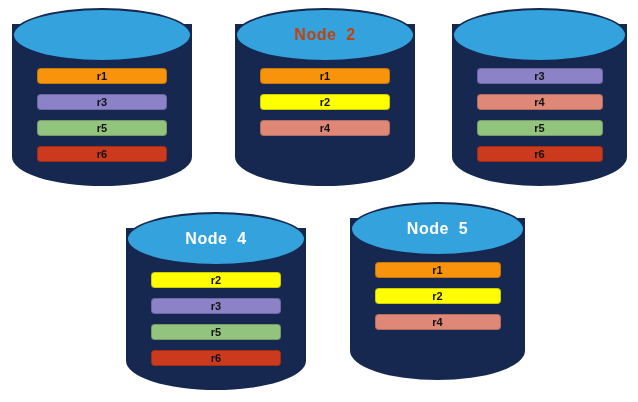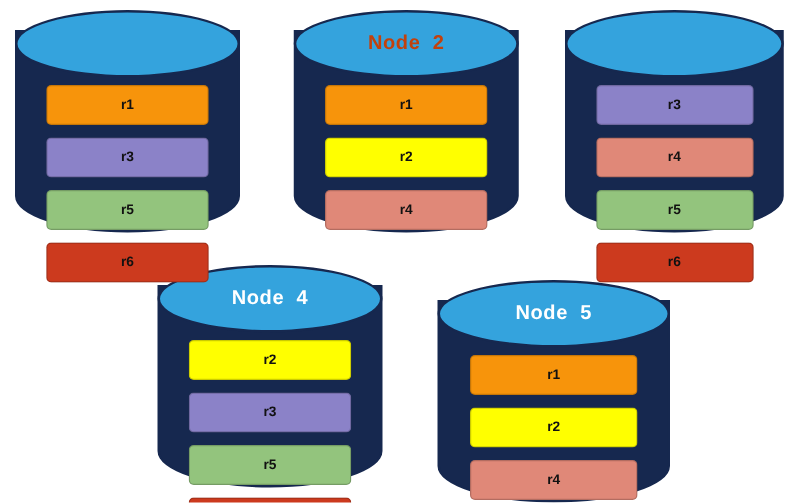--- a/index.html
+++ b/index.html
@@ -76,21 +76,21 @@
     width: 100%;
     z-index: 4;
     display: flex;
     flex-direction: column;
     align-items: center;
     gap: 10px;
   }
 
   .replica {
     width: 72%;
-    height: 32px;
+    height: 16px;
     box-sizing: border-box;
     border-radius: 4px;
     border: 1px solid rgba(0,0,0,0.20);
     display: flex;
     align-items: center;
     justify-content: center;
     font-size: 11px;
     font-weight: bold;
     color: #111111;
     line-height: 1;
@@ -136,21 +136,21 @@
       <div class="cyl-body" style="background: rgb(22, 40, 79); border-color: rgb(22, 40, 79);"></div>
       <div class="cyl-top" style="background: rgb(52, 163, 221); border-color: rgb(22, 40, 79);"></div>
       <div class="node-title" style="color: rgb(255, 255, 255);">Node  4</div>
       <div class="replicas">
         <div class="replica" style="background: rgb(255, 255, 0);">r2</div>
         <div class="replica" style="background: rgb(139, 130, 200);">r3</div>
         <div class="replica" style="background: rgb(147, 196, 125);">r5</div>
         <div class="replica" style="background: rgb(204, 58, 30);">r6</div>
       </div>
     </div>
-    <div class="node" style="left: 350px; top: 224px; width: 175px; height: 178px; padding-left: 11px;">
+    <div class="node" style="left: 350px; top: 202px; width: 175px; height: 178px;">
       <div class="cyl-body" style="background: rgb(22, 40, 79); border-color: rgb(22, 40, 79);"></div>
       <div class="cyl-top" style="background: rgb(52, 163, 221); border-color: rgb(22, 40, 79);"></div>
       <div class="node-title" style="color: rgb(255, 255, 255);">Node  5</div>
       <div class="replicas">
         <div class="replica" style="background: rgb(247, 148, 11);">r1</div>
         <div class="replica" style="background: rgb(255, 255, 0);">r2</div>
         <div class="replica" style="background: rgb(224, 136, 120);">r4</div>
       </div>
     </div>
   </div>

